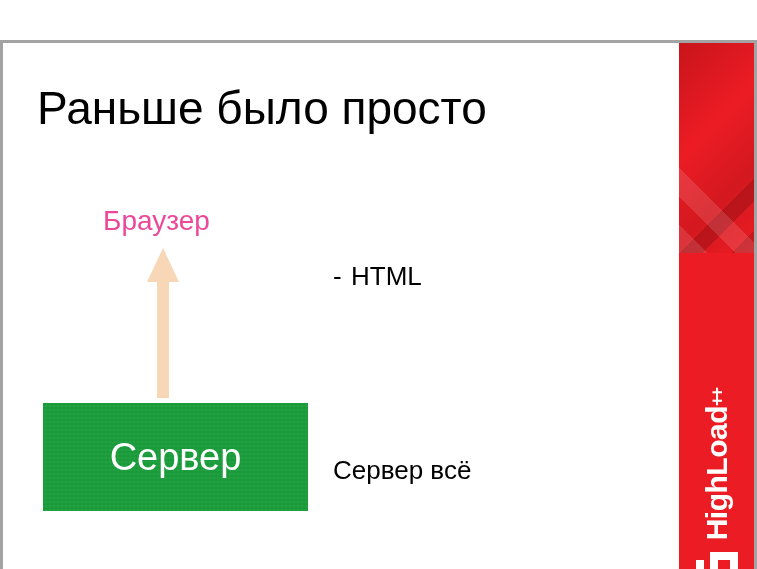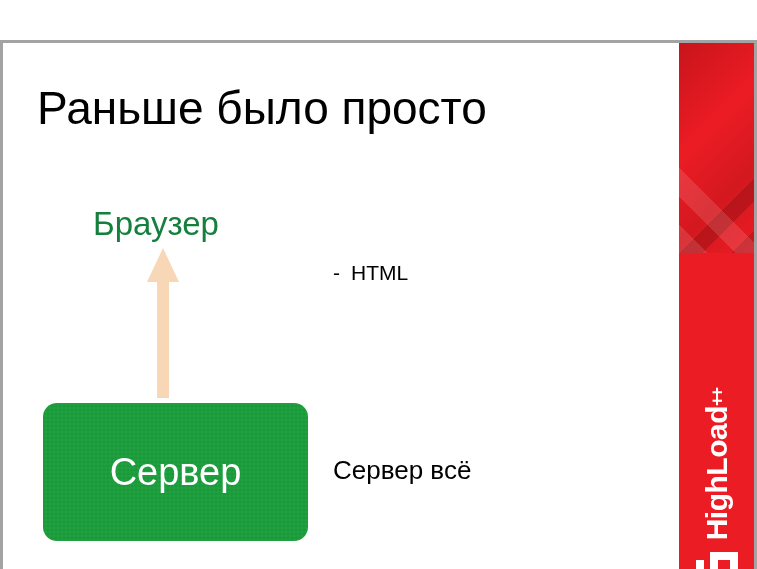--- a/index.html
+++ b/index.html
@@ -62,52 +62,51 @@
   }
   .title {
     position: absolute;
     left: 34px; top: 38px;
     font-size: 46px;
     font-weight: 400;
     color: #000;
   }
   .browser-label {
     position: absolute;
-    left: 90px; top: 162px;
-    font-size: 33px;
-    color: #15803d;
+    left: 100px; top: 162px;
+    font-size: 28px;
+    color: #ec4899;
   }
   .arrow {
     position: absolute;
     left: 144px; top: 205px;
     width: 32px; height: 150px;
   }
   .arrow svg { width: 32px; height: 150px; }
   .server-box {
     position: absolute;
     left: 40px; top: 360px;
-    width: 265px; height: 138px;
+    width: 265px; height: 108px;
     background: #1a9e3b;
     background-image:
       repeating-linear-gradient(0deg, rgba(255,255,255,0.03) 0 2px, transparent 2px 4px),
       repeating-linear-gradient(90deg, rgba(0,0,0,0.03) 0 2px, transparent 2px 4px);
     display: flex;
     align-items: center;
     justify-content: center;
-    border-radius: 14px;
   }
   .server-text {
     color: #fff;
     font-size: 38px;
     font-weight: 400;
   }
   .bullets {
     position: absolute;
     left: 330px; top: 218px;
-    font-size: 21px;
+    font-size: 26px;
     color: #000;
   }
   .bullets li { list-style: none; margin-bottom: 16px; }
   .bullets .dash { display: inline-block; width: 18px; }
   .server-caption {
     position: absolute;
     left: 330px; top: 412px;
     font-size: 26px;
     color: #000;
   }

